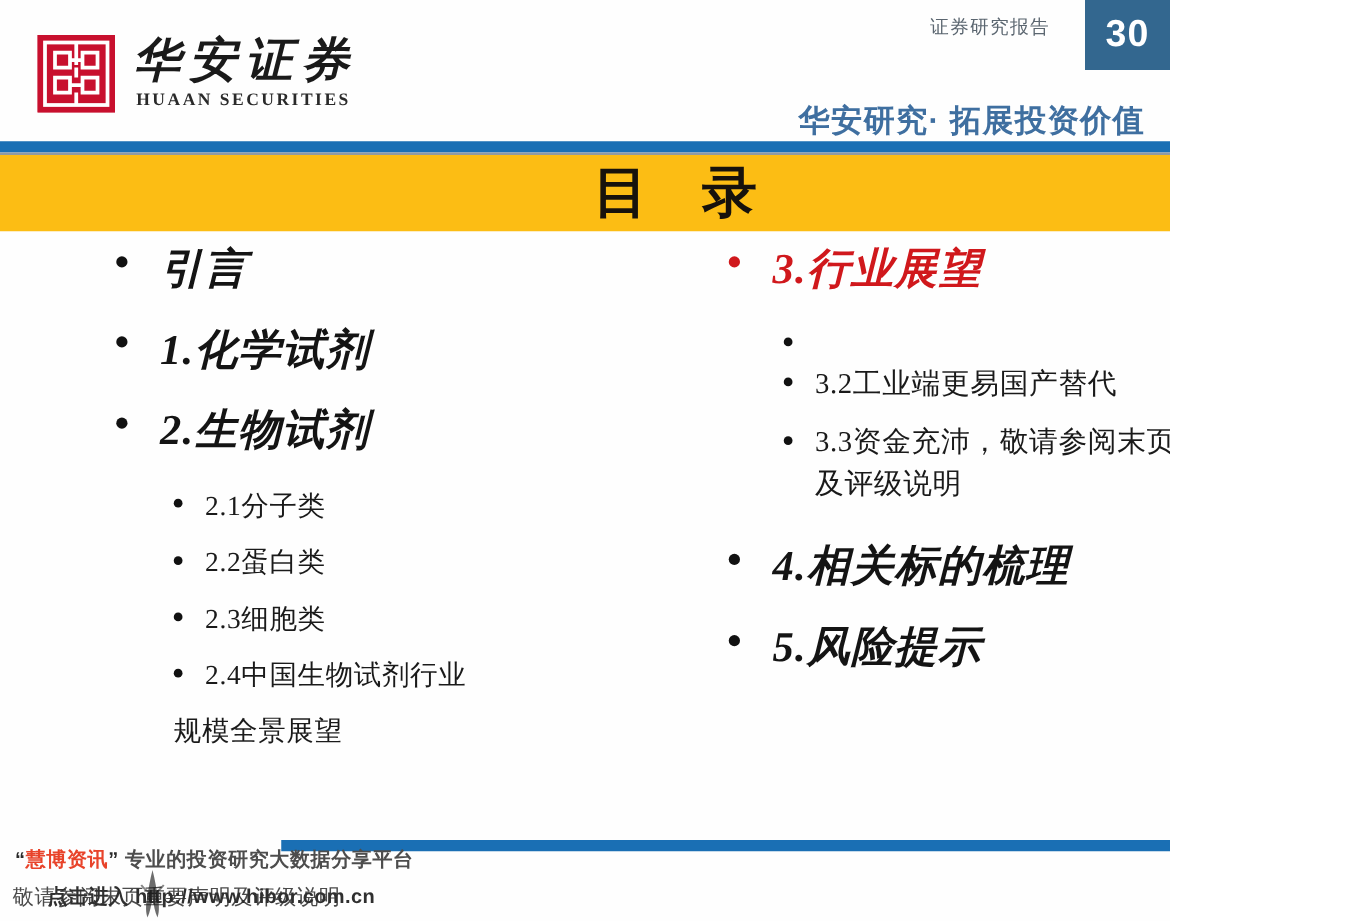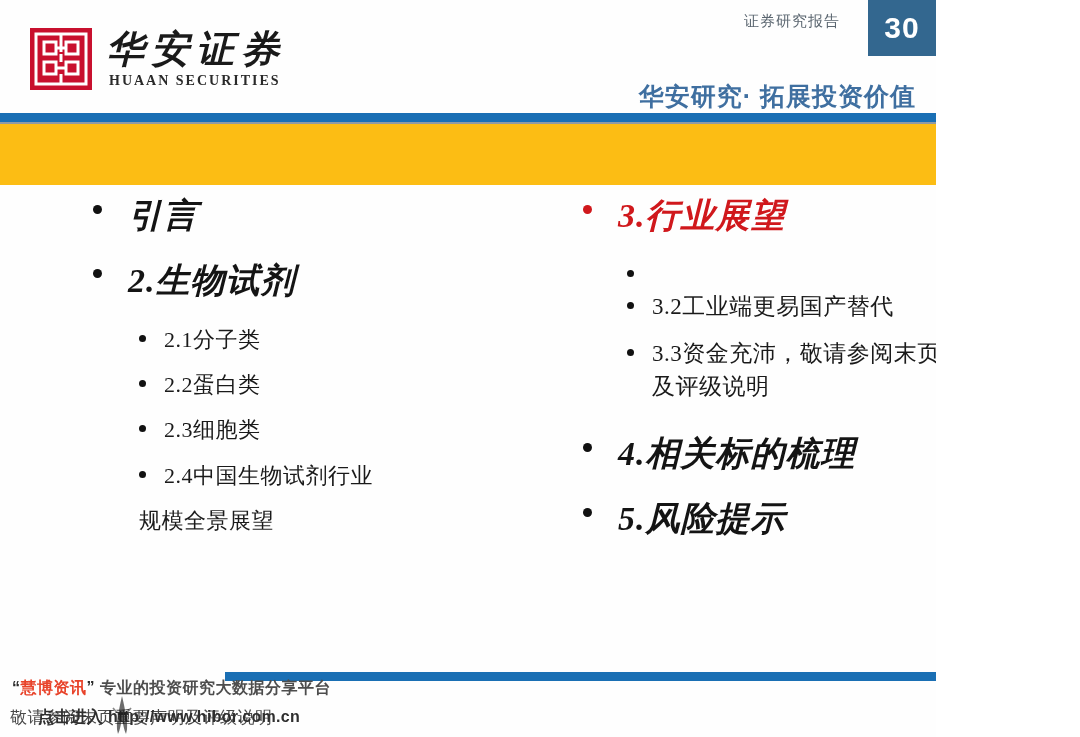--- a/index.html
+++ b/index.html
@@ -309,30 +309,35 @@
       <div class="logo-cn">华安证券</div>
       <div class="logo-en">HUAAN SECURITIES</div>
     </div>
   </div>
 
   <div class="hdr-slogan">华安研究· 拓展投资价值</div>
 
   <div class="band-blue"></div>
   <div class="band-gray"></div>
   <div class="band-yellow"></div>
+  <div class="slide-title">目 录</div>
 
   <div class="toc">
 
     <div class="toc-col col-left">
 
       <div class="item lvl1">
         <span class="bullet"></span>
         <span class="txt">引言</span>
       </div>
 
+      <div class="item lvl1">
+        <span class="bullet"></span>
+        <span class="txt">1.化学试剂</span>
+      </div>
 
       <div class="item lvl1">
         <span class="bullet"></span>
         <span class="txt">2.生物试剂</span>
       </div>
 
       <div class="item lvl2">
         <span class="bullet"></span>
         <span class="txt">2.1分子类</span>
       </div>

